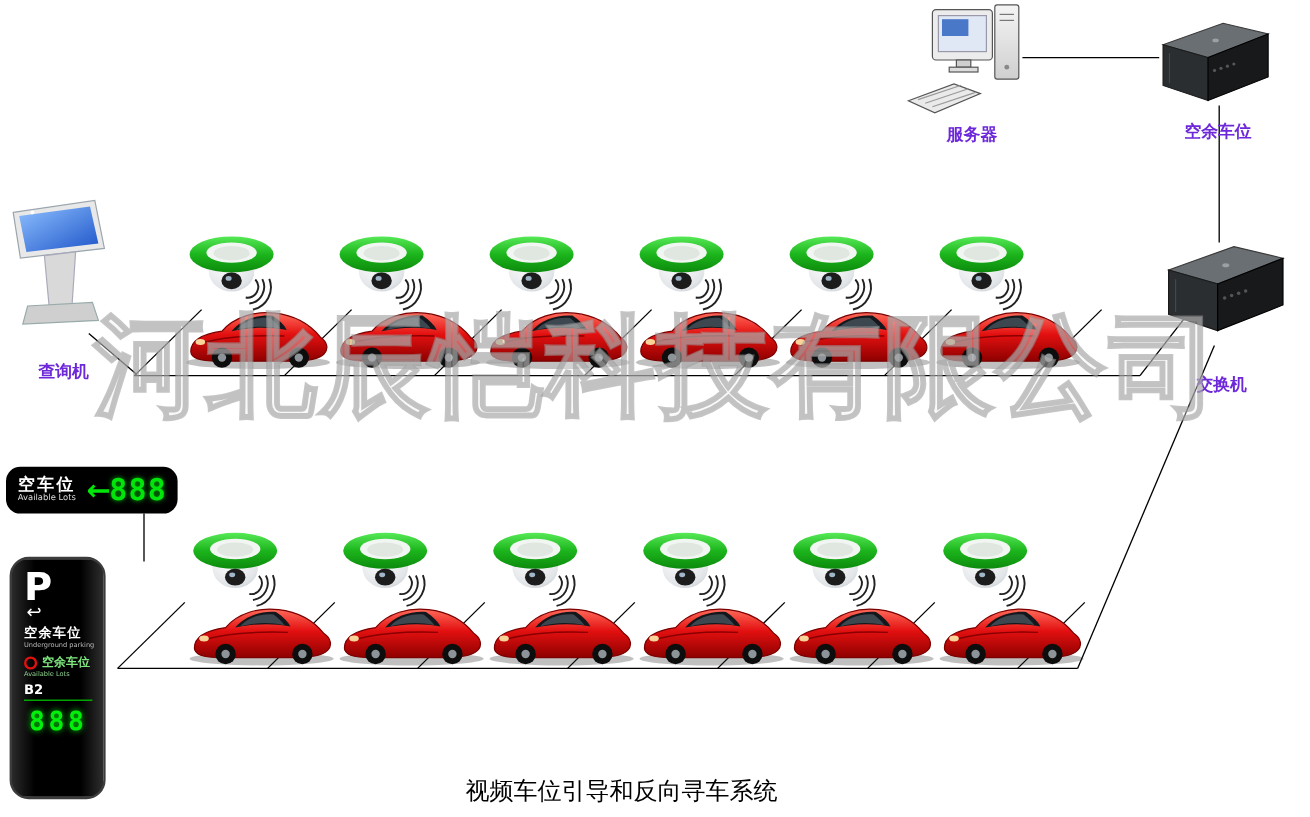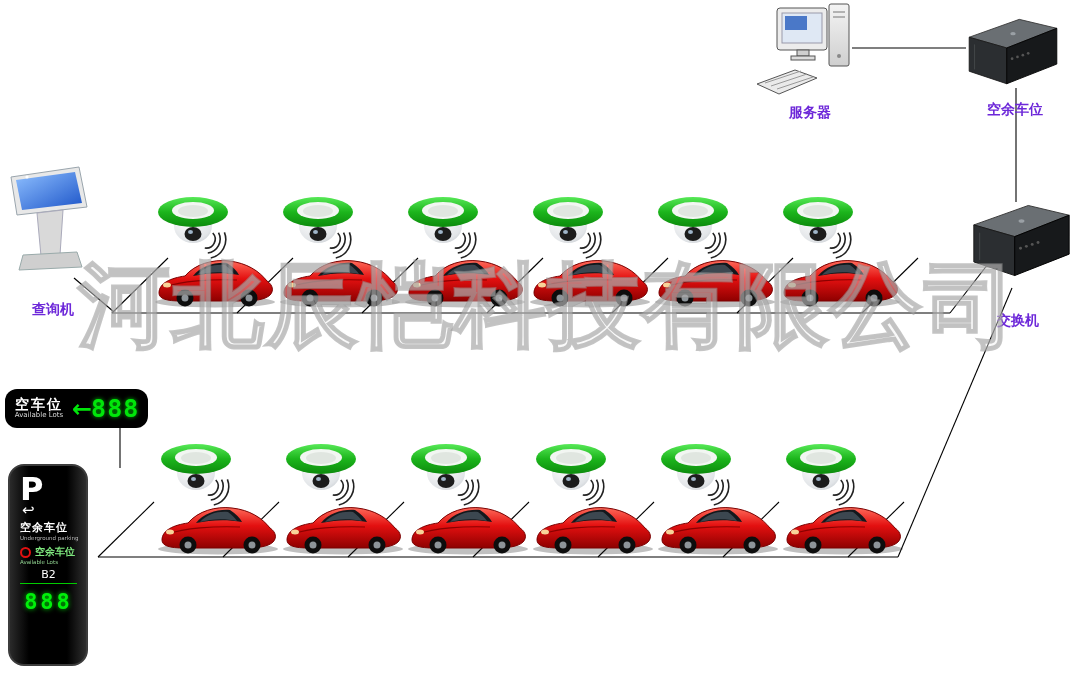--- a/index.html
+++ b/index.html
@@ -41,22 +41,22 @@
     background:linear-gradient(90deg,#2a2a2a,#000 25%,#000 75%,#2e2e2e);
     border:2px solid #3c3c3c; border-radius:16px; color:#fff; padding:8px 9px 8px 10px; }
   .pl-p { font-size:32px; font-weight:bold; line-height:30px; }
   .pl-arrow { font-size:15px; line-height:12px; margin:0 0 4px 2px; }
   .pl-namecn { font-size:11px; font-weight:bold; letter-spacing:1px; white-space:nowrap; }
   .pl-nameen { font-size:5.5px; color:#b9b9b9; margin-bottom:4px; white-space:nowrap; }
   .pl-redrow { display:flex; align-items:center; gap:4px; margin-bottom:0; }
   .red-ring { width:11px; height:11px; border:2.5px solid #e01010; border-radius:50%; flex:0 0 auto; }
   .pl-slotscn { font-size:10px; color:#7fe87f; font-weight:bold; white-space:nowrap; }
   .pl-slotsen { font-size:5.5px; color:#8fd18f; margin-bottom:3px; white-space:nowrap; }
-  .pl-level { font-size:11px; font-weight:normal; color:#fff; border-bottom:1px solid #0c0;
-    padding-bottom:2px; margin-bottom:5px;text-align:center; }
+  .pl-level { font-size:11px; font-weight:bold; color:#fff; border-bottom:1px solid #0c0;
+    padding-bottom:2px; margin-bottom:5px; }
   .pl-display { font-family:"DejaVu Sans Mono","Liberation Mono",monospace; font-size:22px; font-weight:bold;
     color:#00f00a; text-shadow:0 0 5px rgba(0,240,10,0.9); letter-spacing:3px; text-align:center; }
 </style>
 </head>
 <body>
 
 <div class="canvas">
 
   <svg width="0" height="0" style="position:absolute">
     <defs>
@@ -294,14 +294,15 @@
       <span class="red-ring"></span>
       <span class="pl-slotscn">空余车位</span>
     </div>
     <div class="pl-slotsen">Available Lots</div>
     <div class="pl-level">B2</div>
     <div class="pl-display">888</div>
   </div>
 
   <div class="watermark">河北辰恺科技有限公司</div>
 
+  <div class="diagram-title">视频车位引导和反向寻车系统</div>
 
 </div>
 
 </body></html>

